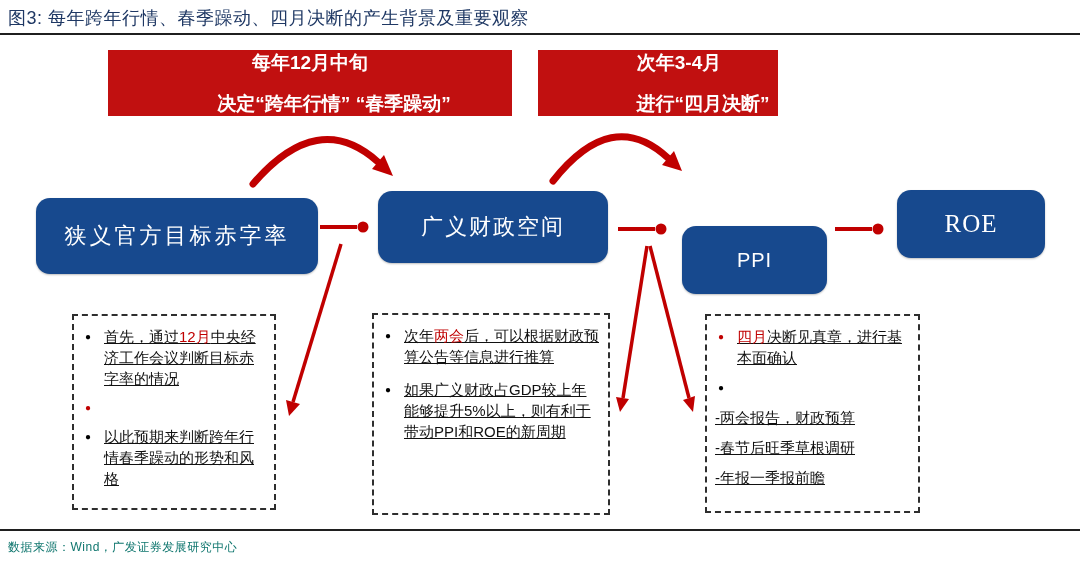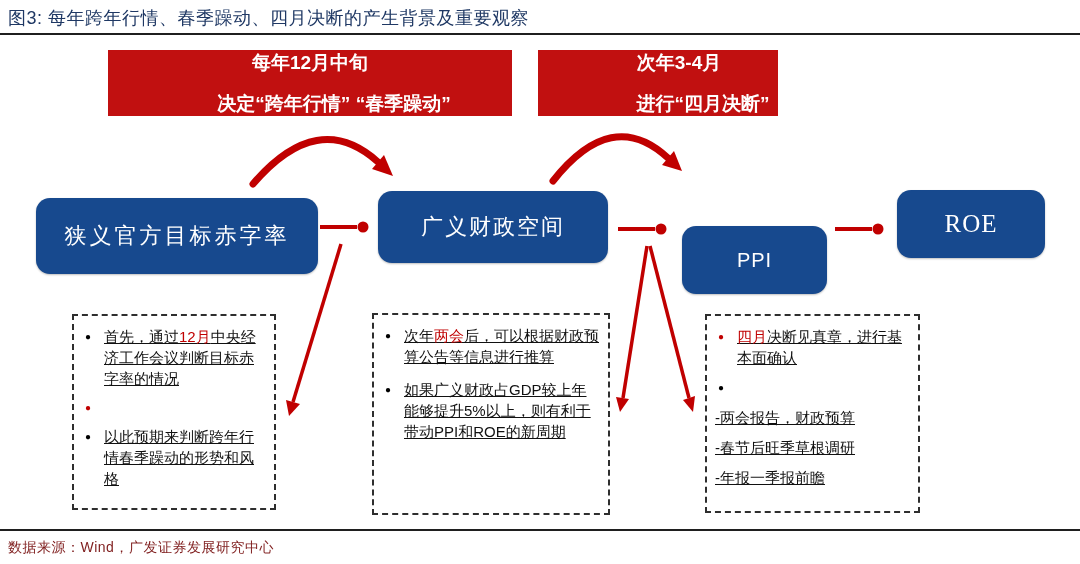--- a/index.html
+++ b/index.html
@@ -87,22 +87,22 @@
     padding-left: 5px;
     color: #000000;
   }
   .note-item .bullet.red { color: #C00000; }
   .note-item.plain { padding-left: 2px; }
   .note-text { flex: 1 1 auto; text-decoration: underline; }
   .red-text { color: #C00000; }
   .data-source {
     position: absolute;
     left: 8px; top: 539px;
-    font-size: 14px;
-    color: #7f1d1d;
+    font-size: 12px;
+    color: #0f766e;
     letter-spacing: 0.5px;
     white-space: nowrap;
   }
 </style>
 </head>
 <body>
 
 <div class="stage">
 
   <div class="figure-title">图3: 每年跨年行情、春季躁动、四月决断的产生背景及重要观察</div>

